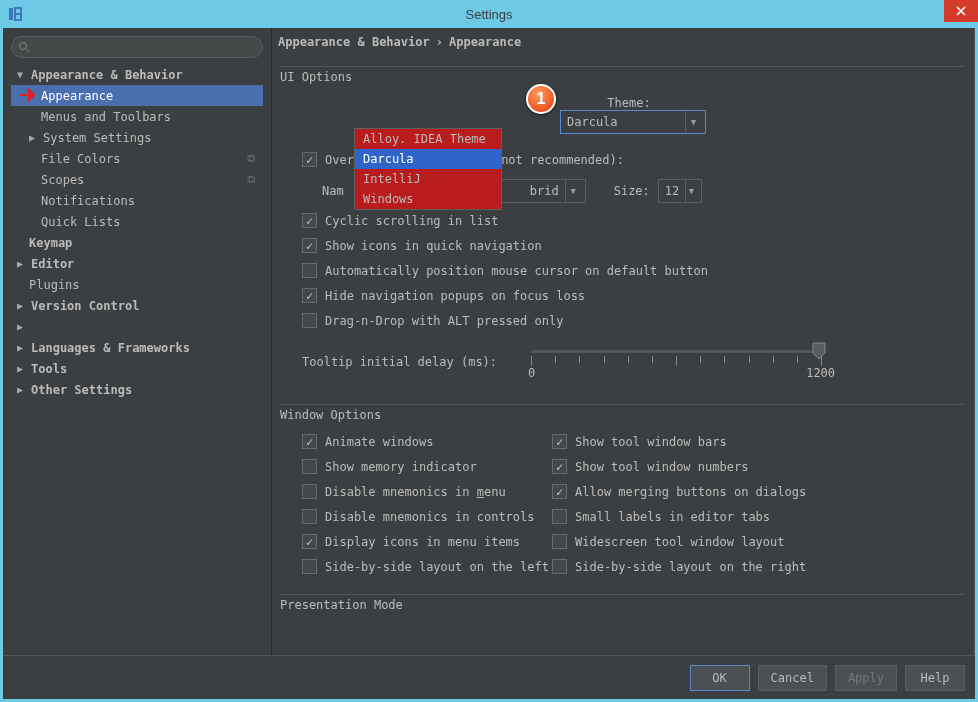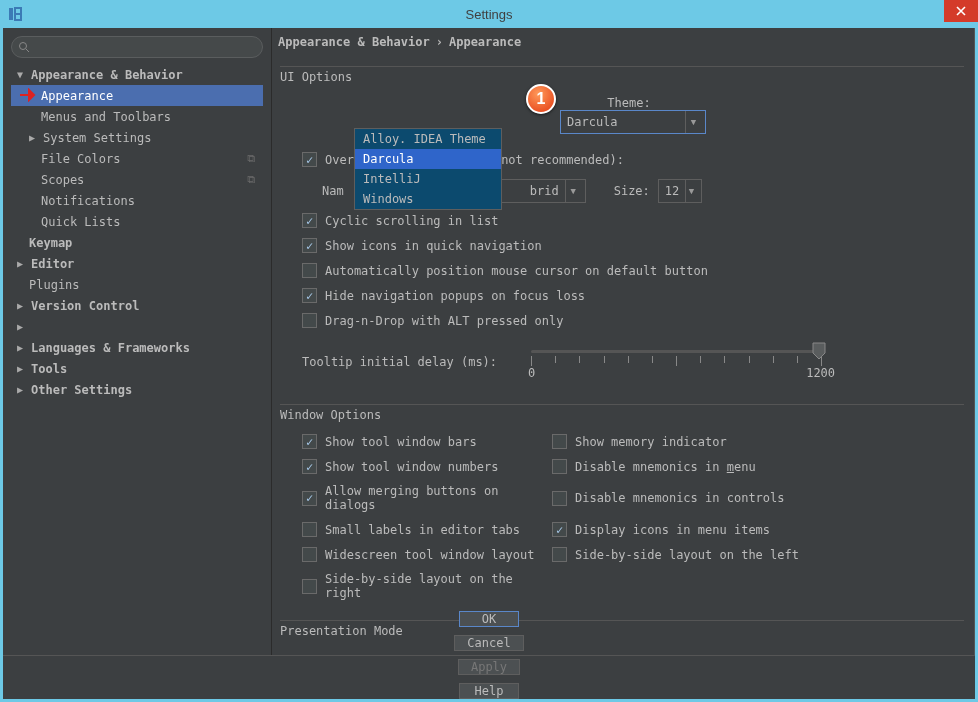--- a/index.html
+++ b/index.html
@@ -154,21 +154,21 @@
 .select.focused { border-color: #5a87c9; }
 .select-btn {
   width: 16px; height: 100%;
   display: inline-flex; align-items: center; justify-content: center;
   margin-left: 6px;
   color: #999;
   font-size: 9px;
 }
 .select-popup {
   position: absolute;
-  background: #0c4a6e;
+  background: #b91c1c;
   border: 1px solid #5e5e5e;
   z-index: 50;
 }
 .select-opt {
   padding: 3px 8px;
   cursor: pointer;
 }
 .select-opt.sel { background: #2f65ca; color: #fff; }
 .label { margin-right: 8px; }
 .slider-track {
@@ -207,21 +207,20 @@
   position: absolute;
 }
 .footer {
   height: 44px;
   display: flex;
   align-items: center;
   justify-content: flex-end;
   padding: 0 10px;
   border-top: 1px solid #555;
   gap: 8px;
-  flex-direction: column;
 }
 .btn {
   min-width: 60px; height: 26px;
   background: #4c5052;
   border: 1px solid #5e5e5e;
   color: #bbb;
   display: inline-flex; align-items: center; justify-content: center;
   padding: 0 12px;
   cursor: pointer;
   font-family: inherit; font-size: 12px;
@@ -421,20 +420,24 @@
                 <span style="position:absolute;left:-3px;">0</span>
                 <span style="position:absolute;right:-14px;">1200</span>
               </div>
             </div>
           </div>
 
           <div class="section-title" style="margin-top:24px;">Window Options</div>
           <div class="grid2 indent">
             <div class="row">
                 <span class="checkbox checked"></span>
+                <span>Animate windows</span>
+              </div>
+            <div class="row">
+                <span class="checkbox checked"></span>
                 <span>Show tool window bars</span>
               </div>
 
             <div class="row">
                 <span class="checkbox"></span>
                 <span>Show memory indicator</span>
               </div>
             <div class="row">
                 <span class="checkbox checked"></span>
                 <span>Show tool window numbers</span>

